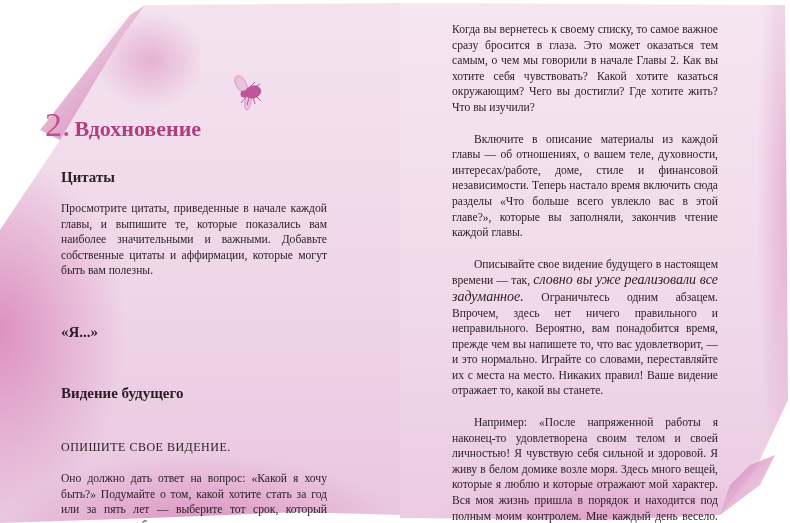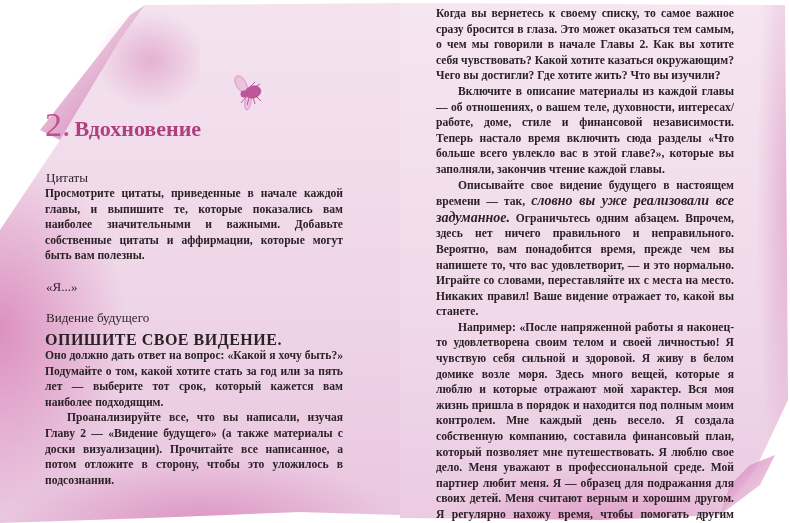--- a/index.html
+++ b/index.html
@@ -57,31 +57,30 @@
 
   .chapter-title {
     font-family: "Liberation Serif", "DejaVu Serif", serif;
     color: #b2417f; margin: 0 0 28px 0; line-height: 1;
     white-space: nowrap;
   }
   .chapter-num { font-size: 34px; font-weight: normal; color: #c2508f; }
   .chapter-name { font-size: 22px; font-weight: bold; color: #b03f7e; }
 
   .sub {
-    font-size: 13px; font-weight: normal; margin: 1px; line-height: 15px; color: #2a1e24;
+    font-size: 15px; font-weight: bold; margin: 16px; line-height: 15px; color: #2a1e24;
   }
   p {
-    font-size: 11.6px; line-height: 15.6px; margin: 0; text-align: justify;
+    font-size: 11.6px; line-height: 15.6px; margin: 16px; text-align: justify;
     hyphens: auto;
-    font-weight: bold;
   }
   .indent { text-indent: 22px; }
   .gap { height: 14px; }
   .gap-sm { height: 6px; }
-  .caps { font-size: 16px; letter-spacing: 0.5px; line-height: 16px; }
+  .caps { font-size: 12px; letter-spacing: 0.5px; line-height: 16px; }
   .ital { font-style: italic; font-size: 14px; }
 </style>
 </head>
 <body>
 
 <div class="spread">
 
   <div class="page-left"></div>
   <div class="curl-left-shade"></div>
   <div class="curl-left"></div>

